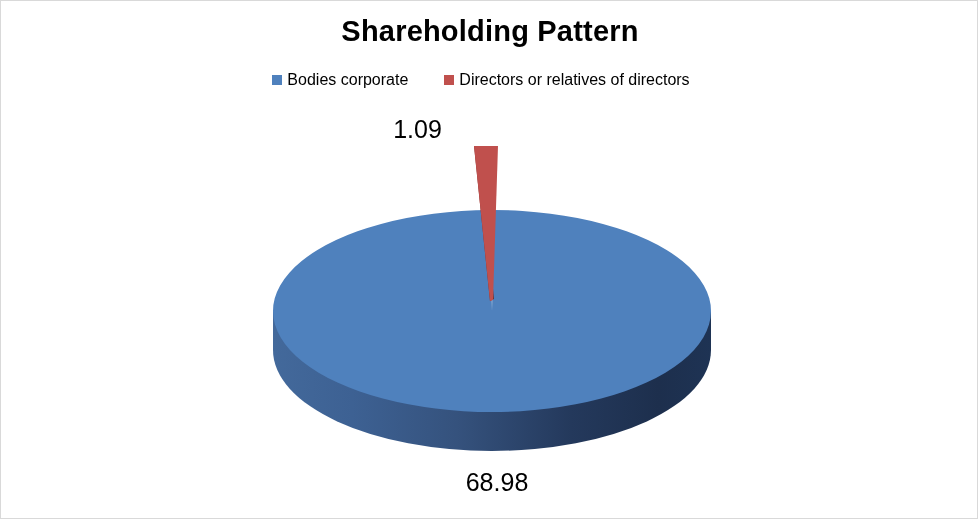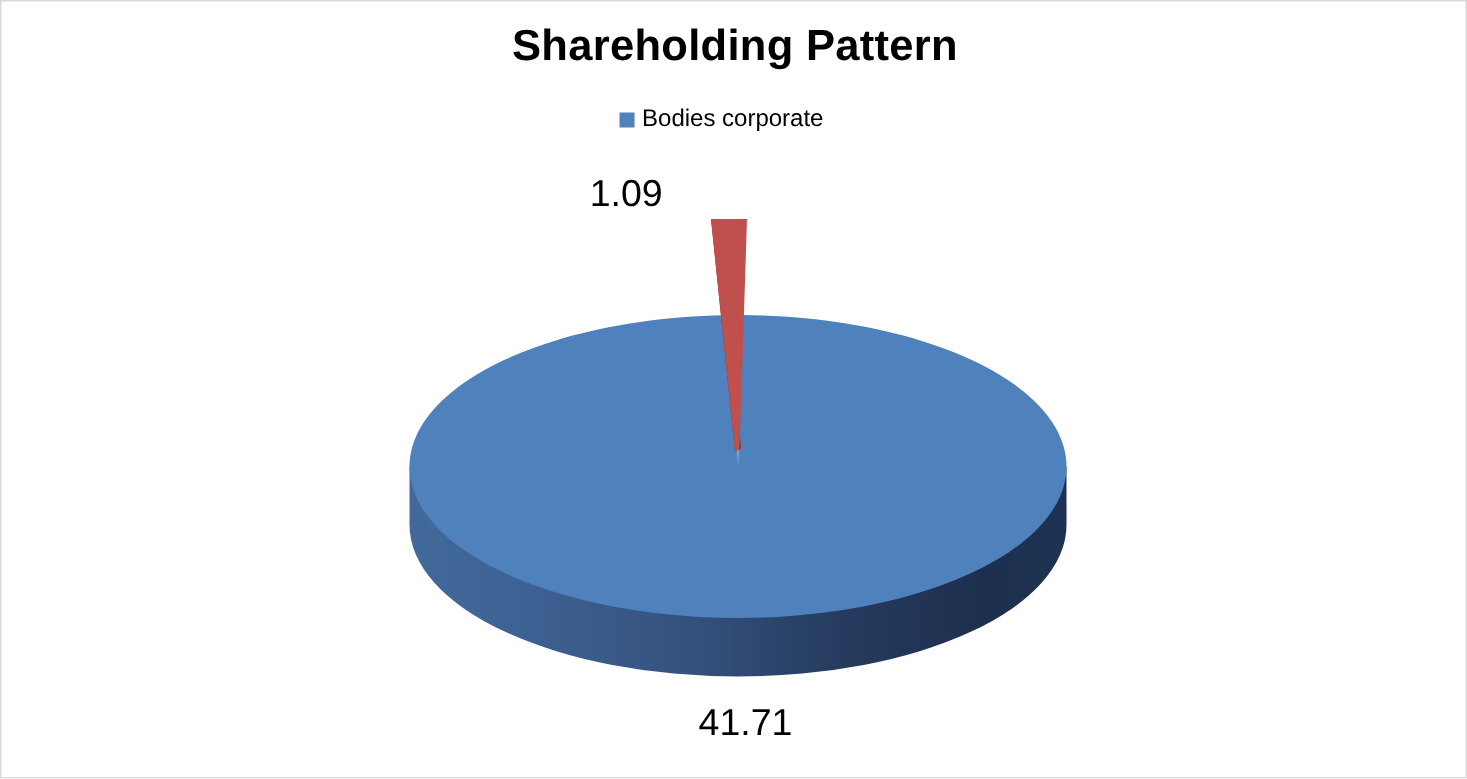--- a/index.html
+++ b/index.html
@@ -98,20 +98,24 @@
 
 <div id="chart-frame">
 
   <div id="chart-title">Shareholding Pattern</div>
 
   <div id="chart-legend">
     <div class="legend-item">
       <span class="legend-swatch blue"></span>
       <span>Bodies corporate</span>
     </div>
+    <div class="legend-item">
+      <span class="legend-swatch red"></span>
+      <span>Directors or relatives of directors</span>
+    </div>
   </div>
 
   <div id="plot-area">
 
     <svg id="pie-svg" width="978" height="419" viewBox="0 0 978 419">
       <defs>
         <linearGradient id="blueWall" x1="0" y1="0" x2="1" y2="0">
           <stop offset="0%" stop-color="#3b6punk"></stop>
           <stop offset="0%" stop-color="#3d6característica"></stop>
         </linearGradient>
@@ -139,16 +143,16 @@
         <path d="M 473,45 L 489,200 L 493,198 L 478,45 Z" fill="#7b2b27"></path>
       </g>
 
       <g>
         <path d="M 473,45 L 497,45 L 492,199 L 489,200 Z" fill="#c0504d"></path>
       </g>
     </svg>
 
     <div class="data-label" id="label-small">1.09</div>
 
-    <div class="data-label" id="label-large">41.71</div>
+    <div class="data-label" id="label-large">68.98</div>
 
   </div>
 </div>
 
 </body></html>

